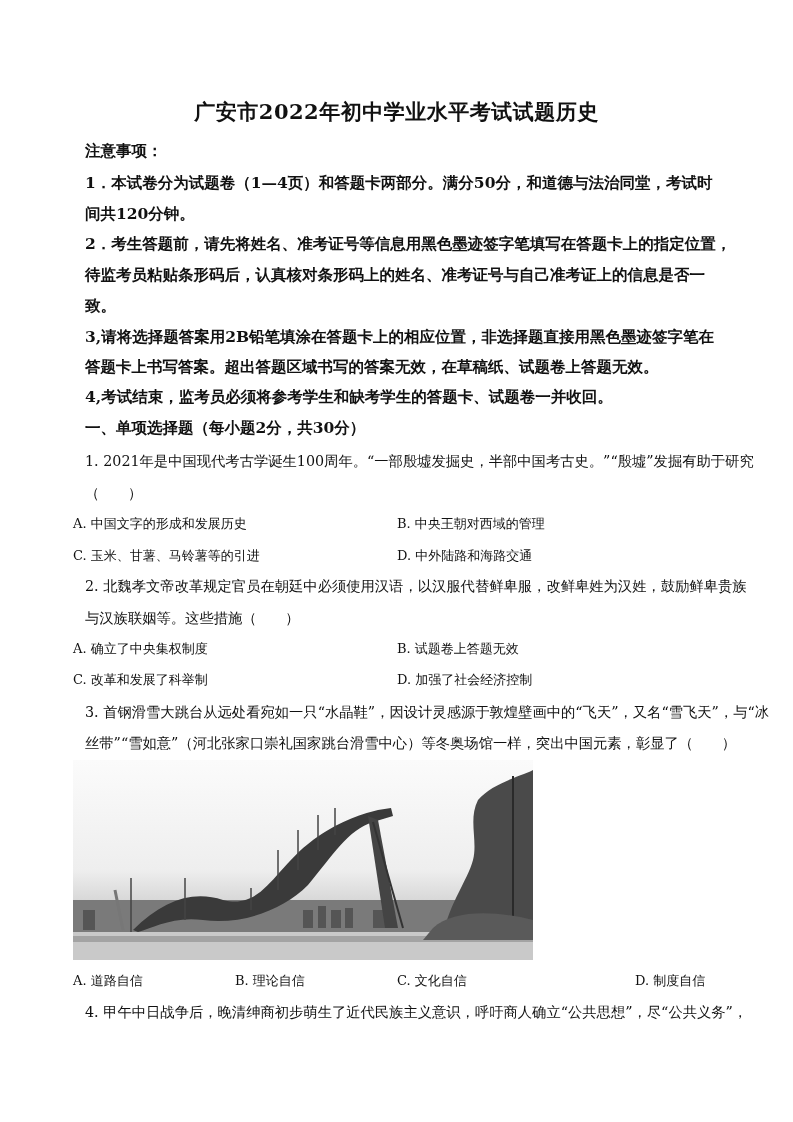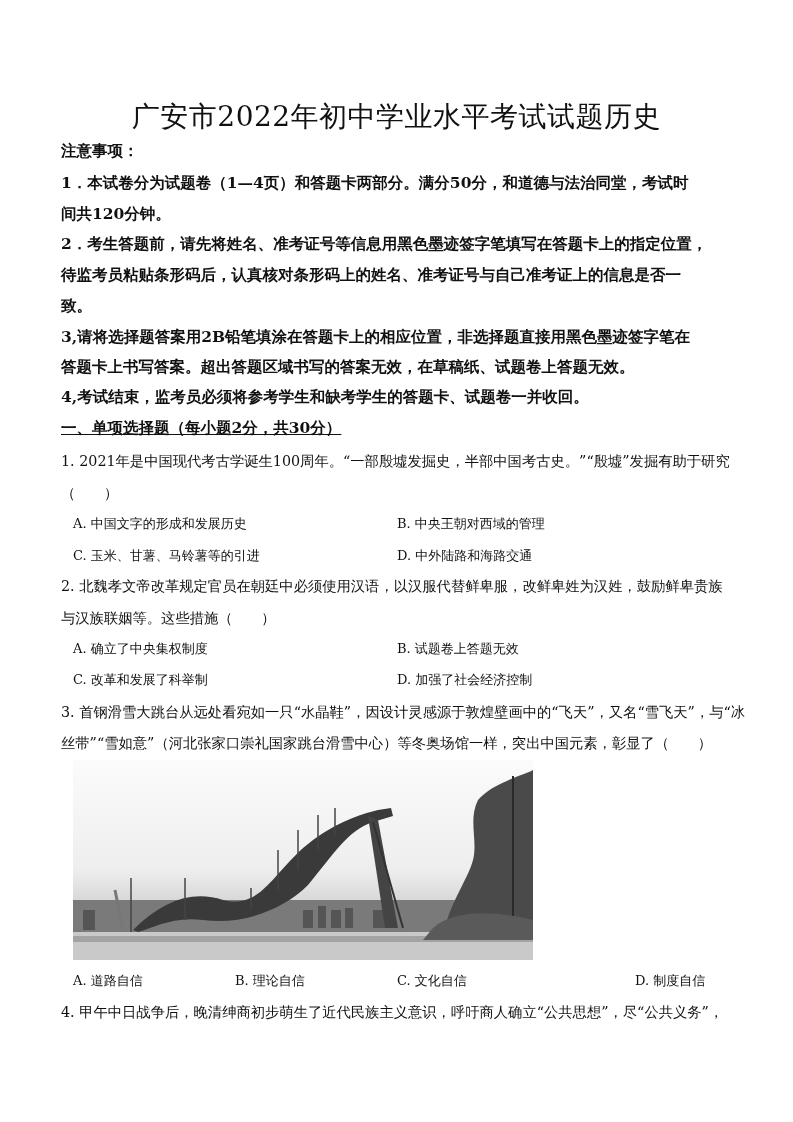--- a/index.html
+++ b/index.html
@@ -1,20 +1,20 @@
 <!DOCTYPE html>
 <html><head>
 <meta charset="utf-8">
 <style>
   html, body { margin:0; padding:0; background:#ffffff; }
   body { width:793px; height:1122px; position:relative; overflow:hidden;
          font-family:"DejaVu Serif","Liberation Serif",serif; color:#111; }
   .title { position:absolute; top:98px; left:0; width:793px; text-align:center;
-           font-size:28px; font-weight:normal; letter-spacing:0.5px; }
-  .line { position:absolute; left:61px; white-space:nowrap; }
+           font-size:21px; font-weight:bold; letter-spacing:0.5px; }
+  .line { position:absolute; left:85px; white-space:nowrap; }
   .notice { font-size:15.5px; font-weight:bold; }
   .q { font-size:14.3px; }
   .opt { position:absolute; white-space:nowrap; font-size:13px; }
   .photo { position:absolute; left:73px; top:760px; width:460px; height:200px;
            background:linear-gradient(180deg,#fbfbfb 0%,#eeeeee 55%,#d8d8d8 70%,#bcbcbc 80%,#9a9a9a 88%,#d2d2d2 92%,#e8e8e8 100%);
            overflow:hidden; }
 </style>
 </head>
 <body>
 
@@ -22,21 +22,21 @@
 
 <div class="line notice" style="top:141px;">注意事项：</div>
 <div class="line notice" style="top:173px;">1．本试卷分为试题卷（1—4页）和答题卡两部分。满分50分，和道德与法治同堂，考试时</div>
 <div class="line notice" style="top:204px;">间共120分钟。</div>
 <div class="line notice" style="top:234px;">2．考生答题前，请先将姓名、准考证号等信息用黑色墨迹签字笔填写在答题卡上的指定位置，</div>
 <div class="line notice" style="top:265px;">待监考员粘贴条形码后，认真核对条形码上的姓名、准考证号与自己准考证上的信息是否一</div>
 <div class="line notice" style="top:296px;">致。</div>
 <div class="line notice" style="top:327px;">3,请将选择题答案用2B铅笔填涂在答题卡上的相应位置，非选择题直接用黑色墨迹签字笔在</div>
 <div class="line notice" style="top:357px;">答题卡上书写答案。超出答题区域书写的答案无效，在草稿纸、试题卷上答题无效。</div>
 <div class="line notice" style="top:387px;text-align:right;">4,考试结束，监考员必须将参考学生和缺考学生的答题卡、试题卷一并收回。</div>
-<div class="line notice" style="top:418px;text-decoration:underline;">一、单项选择题（每小题2分，共30分）</div>
+<div class="line notice" style="top:418px;">一、单项选择题（每小题2分，共30分）</div>
 
 <div>
   <div class="line q" style="top:452px;">1. 2021年是中国现代考古学诞生100周年。“一部殷墟发掘史，半部中国考古史。”“殷墟”发掘有助于研究</div>
   <div class="line q" style="top:484px;">（　　）</div>
   <div class="opt" style="left:73px; top:515px;">A. 中国文字的形成和发展历史</div>
   <div class="opt" style="left:397px; top:515px;">B. 中央王朝对西域的管理</div>
   <div class="opt" style="left:73px; top:547px;">C. 玉米、甘薯、马铃薯等的引进</div>
   <div class="opt" style="left:397px; top:547px;">D. 中外陆路和海路交通</div>
 </div>
 

